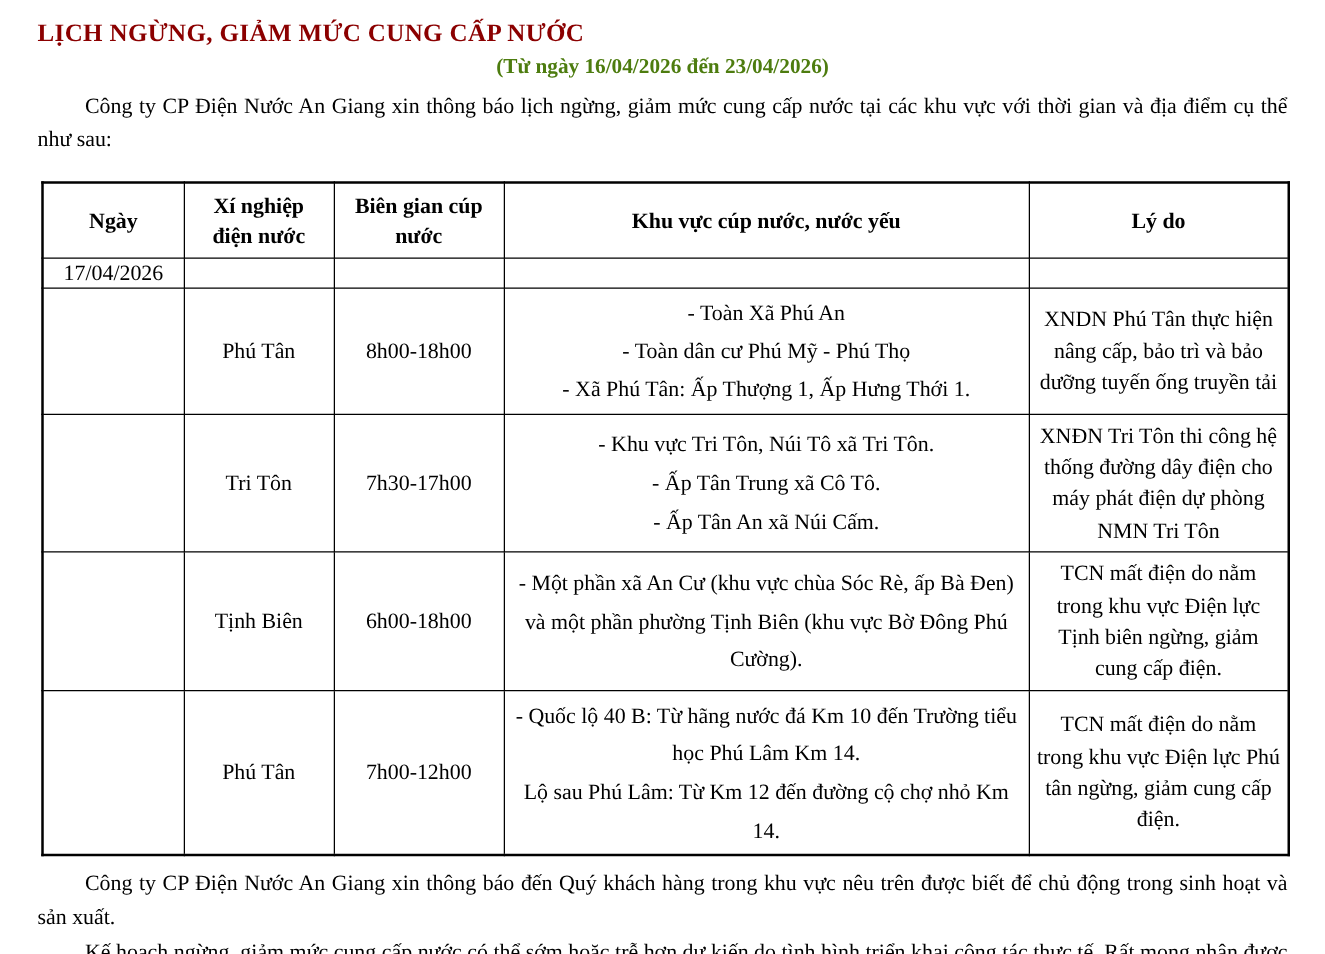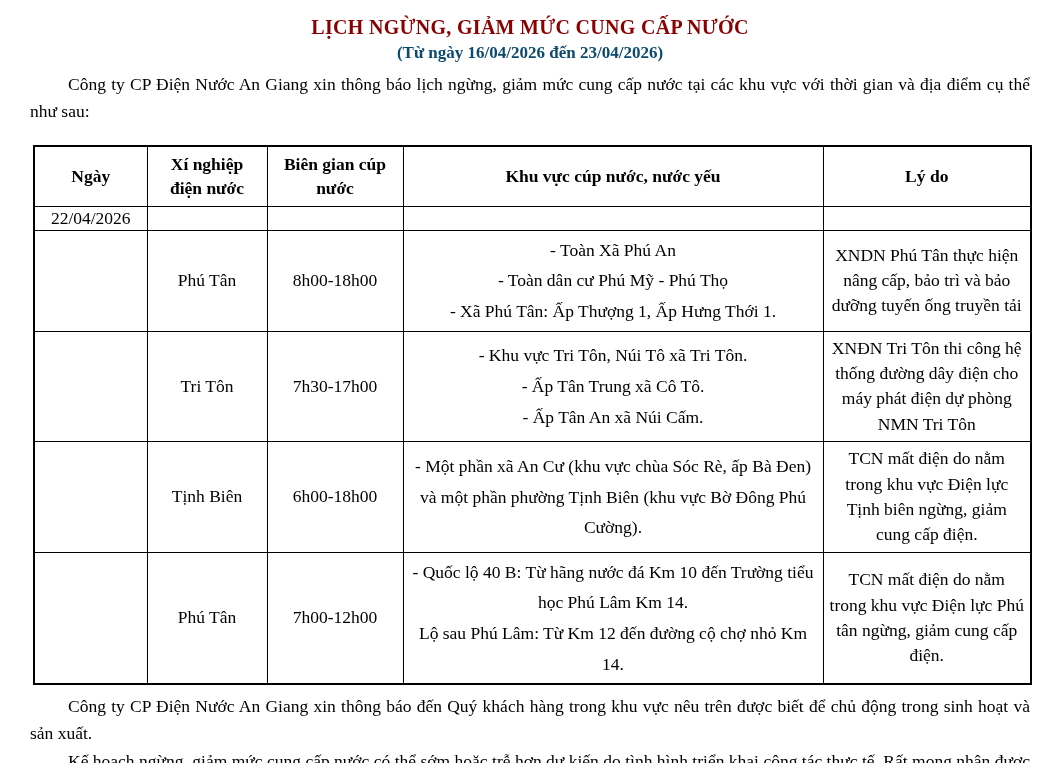--- a/index.html
+++ b/index.html
@@ -8,21 +8,20 @@
     width: 1060px;
     font-family: "Liberation Serif", "DejaVu Serif", serif;
     color: #000000;
   }
   .page {
     width: 1060px;
     min-height: 763px;
     padding: 16px 30px 14px 30px;
   }
   .doc-title {
-    text-align: center;
     font-weight: bold;
     font-size: 20px;
     letter-spacing: 0.3px;
     color: #8B0000;
   }
   .doc-subtitle {
     text-align: center;
     font-weight: bold;
     font-size: 17px;
     margin-top: 4px;
@@ -79,21 +78,21 @@
     text-indent: 38px;
     margin-top: 2px;
   }
 </style>
 </head>
 <body>
 
 <div class="page">
 
   <h1 class="doc-title" style="color: rgb(139, 0, 0);">LỊCH NGỪNG, GIẢM MỨC CUNG CẤP NƯỚC</h1>
-  <h2 class="doc-subtitle" style="color: #0c4a6e;">(Từ ngày 16/04/2026 đến 23/04/2026)</h2>
+  <h2 class="doc-subtitle" style="color: #4d7c0f;">(Từ ngày 16/04/2026 đến 23/04/2026)</h2>
 
   <p class="intro">Công ty CP Điện Nước An Giang xin thông báo lịch ngừng, giảm mức cung cấp nước tại các khu vực với thời gian và địa điểm cụ thể như sau:</p>
 
   <table class="schedule">
     <colgroup>
       <col class="c-date">
         <col class="c-branch">
         <col class="c-time">
         <col class="c-area">
         <col class="c-reason">
@@ -102,21 +101,21 @@
       <tr>
         <th>Ngày</th>
         <th>Xí nghiệp điện nước</th>
         <th>Biên gian cúp nước</th>
         <th>Khu vực cúp nước, nước yếu</th>
         <th>Lý do</th>
       </tr>
     </thead>
     <tbody>
         <tr class="date-row">
-          <td>22/04/2026</td>
+          <td>17/04/2026</td>
           <td></td>
           <td></td>
           <td></td>
           <td></td>
         </tr>
         <tr class="entry-row">
           <td></td>
           <td class="cell-center">Phú Tân</td>
           <td class="cell-center">8h00-18h00</td>
           <td class="cell-area">

